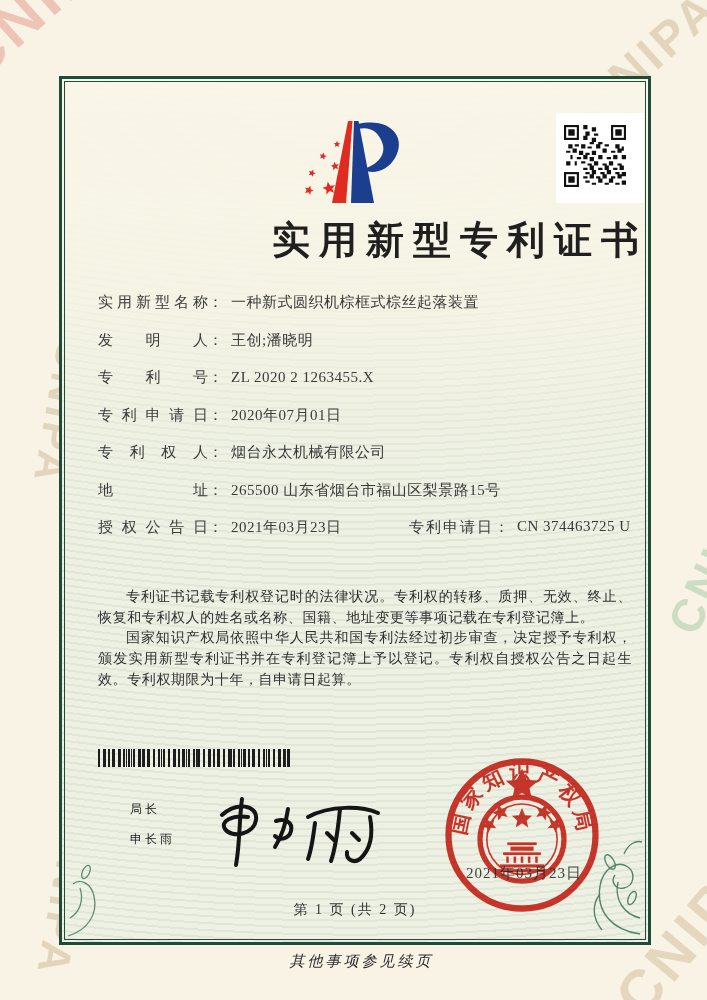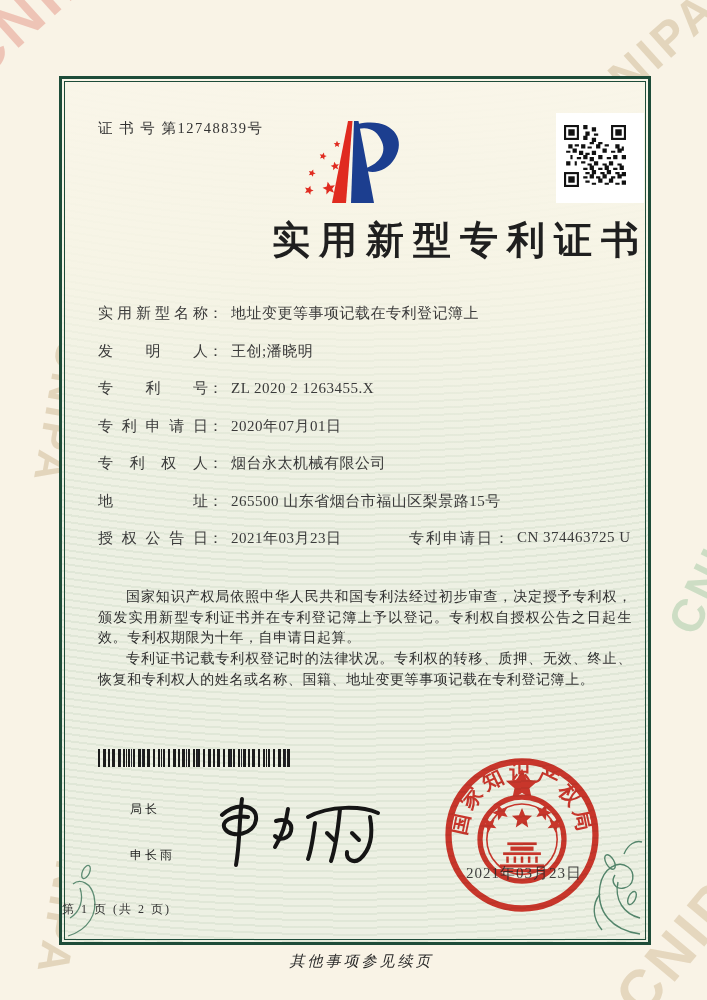--- a/index.html
+++ b/index.html
@@ -23,21 +23,21 @@
   
   .cert-no{position:absolute;left:36px;top:40px;font-size:14.5px;color:#333;letter-spacing:1.5px;}
   .logo{position:absolute;left:219px;top:32px;}
   .qr-panel{position:absolute;right:4px;top:34px;width:88px;height:90px;background:#fff;}
   .qr-panel svg{position:absolute;left:8px;top:12px;}
   .title{position:absolute;left:0;top:136px;width:100%;text-align:right;
          font-size:38px;font-weight:bold;color:#1f1f1f;letter-spacing:9px;text-indent:9px;}
 
   
   .fields{position:absolute;left:36px;top:214px;width:520px;font-size:15px;color:#3a3a3a;}
-  .frow{display:flex;align-items:baseline;margin-bottom:18.5px;white-space:nowrap;margin-top:11px;}
+  .frow{display:flex;align-items:baseline;margin-bottom:18.5px;white-space:nowrap;}
   .flabel{display:inline-block;width:110px;text-align:justify;text-align-last:justify;flex:0 0 110px;}
   .fcolon{margin-right:8px;}
   .fval{letter-spacing:.5px;}
   .grant-row{display:flex;align-items:flex-start;white-space:nowrap;}
   .grant-row .fval{width:178px;flex:0 0 178px;}
   .glabel2{letter-spacing:2px;}
 
   
   .body-text{position:absolute;left:36px;top:508px;width:534px;font-size:14px;
              line-height:1.48;color:#2f2f2f;text-align:justify;}
@@ -45,28 +45,28 @@
 
   
   .barcode{position:absolute;left:36px;top:670px;width:192px;height:18px;
            background-image:
              repeating-linear-gradient(90deg,#1c1c1c 0 2px,transparent 2px 5px),
              repeating-linear-gradient(90deg,#1c1c1c 0 1px,transparent 1px 7px),
              repeating-linear-gradient(90deg,#26262e 0 1px,transparent 1px 11px);}
 
   
   .signer{position:absolute;left:68px;top:722px;font-size:12px;color:#222;letter-spacing:3px;}
-  .signer .name{margin-top:29px;}
+  .signer .name{margin-top:13px;}
   .sig-svg{position:absolute;left:148px;top:710px;}
   .seal{position:absolute;left:376px;top:672px;opacity:.92;mix-blend-mode:multiply;}
   .seal-date{position:absolute;left:378px;top:785px;width:168px;text-align:center;
              font-size:15px;color:rgba(40,40,40,.88);letter-spacing:1px;z-index:5;}
 
-  .page-info{position:absolute;left:0;top:822px;width:100%;
-             font-size:12px;color:#333;letter-spacing:2px;}
+  .page-info{position:absolute;left:0;top:822px;width:100%;text-align:center;
+             font-size:14px;color:#333;letter-spacing:2px;}
 
   .flourish{position:absolute;bottom:4px;z-index:0;}
   .flourish.right{right:4px;}
   .flourish.left{left:4px;transform:scaleX(-1);}
 
   
   .footer-note{position:absolute;left:8px;top:952px;width:707px;text-align:center;z-index:2;
                font-size:15px;font-style:italic;color:#2b2b2b;letter-spacing:3px;}
 </style>
 </head>
@@ -98,21 +98,20 @@
       </g>
     </svg>
     <svg class="flourish left" width="44" height="84" viewBox="0 0 44 84">
       <g fill="none" stroke="#2e6b4e" stroke-width="1.3" opacity=".75">
         <path d="M42,82 C22,76 12,60 16,42 C19,29 30,24 37,30"></path>
         <path d="M40,64 C30,58 26,46 30,34"></path>
         <ellipse cx="24" cy="18" rx="3.5" ry="7" transform="rotate(-25 24 18)"></ellipse>
       </g>
     </svg>
 
-    <div class="cert-no">证 书 号 第12748839号</div>
 
     <svg class="logo" width="150" height="102" viewBox="0 0 150 102">
       <defs>
         <path id="st" d="M0,-6 L1.8,-1.8 L6,-1.4 L2.8,1.4 L3.7,5.5 L0,3 L-3.7,5.5 L-2.8,1.4 L-6,-1.4 L-1.8,-1.8 Z"></path>
       </defs>
 
       <polygon points="67,10 71.5,10 65,92 51,92" fill="#e02b20"></polygon>
       <polygon points="73,10 77.5,10 93,92 70,92" fill="#1c3e8f"></polygon>
 
       <path d="M77,13 C110,6 126,27 114,47 C106,61 90,64 82,58 C97,54 106,43 101,31 C97,20 88,15 77,18 Z" fill="#1c3e8f"></path>
@@ -150,21 +149,21 @@
         </g>
       </svg>
     </div>
 
     <div class="title">实用新型专利证书</div>
 
     <div class="fields">
       <div class="frow">
         <span class="flabel">实用新型名称</span>
           <span class="fcolon">：</span>
-        <span class="fval">地址变更等事项记载在专利登记簿上</span>
+        <span class="fval">一种新式圆织机棕框式棕丝起落装置</span>
       </div>
       <div class="frow">
         <span class="flabel">发明人</span>
           <span class="fcolon">：</span>
         <span class="fval">王创;潘晓明</span>
       </div>
       <div class="frow">
         <span class="flabel">专利号</span>
           <span class="fcolon">：</span>
         <span class="fval">ZL 2020 2 1263455.X</span>
@@ -188,22 +187,22 @@
         <span class="flabel">授权公告日</span>
           <span class="fcolon">：</span>
         <span class="fval">2021年03月23日</span>
         <span class="glabel2">专利申请日</span>
           <span class="fcolon">：</span>
         <span class="fval">CN 374463725 U</span>
       </div>
     </div>
 
     <div class="body-text">
+      <p>专利证书记载专利权登记时的法律状况。专利权的转移、质押、无效、终止、恢复和专利权人的姓名或名称、国籍、地址变更等事项记载在专利登记簿上。</p>
       <p>国家知识产权局依照中华人民共和国专利法经过初步审查，决定授予专利权，颁发实用新型专利证书并在专利登记簿上予以登记。专利权自授权公告之日起生效。专利权期限为十年，自申请日起算。</p>
-      <p>专利证书记载专利权登记时的法律状况。专利权的转移、质押、无效、终止、恢复和专利权人的姓名或名称、国籍、地址变更等事项记载在专利登记簿上。</p>
     </div>
 
     <div class="barcode"></div>
 
     <div class="signer">
       <div>局长</div>
       <div class="name">申长雨</div>
     </div>
 
     <svg class="sig-svg" width="180" height="86" viewBox="0 0 180 86">

